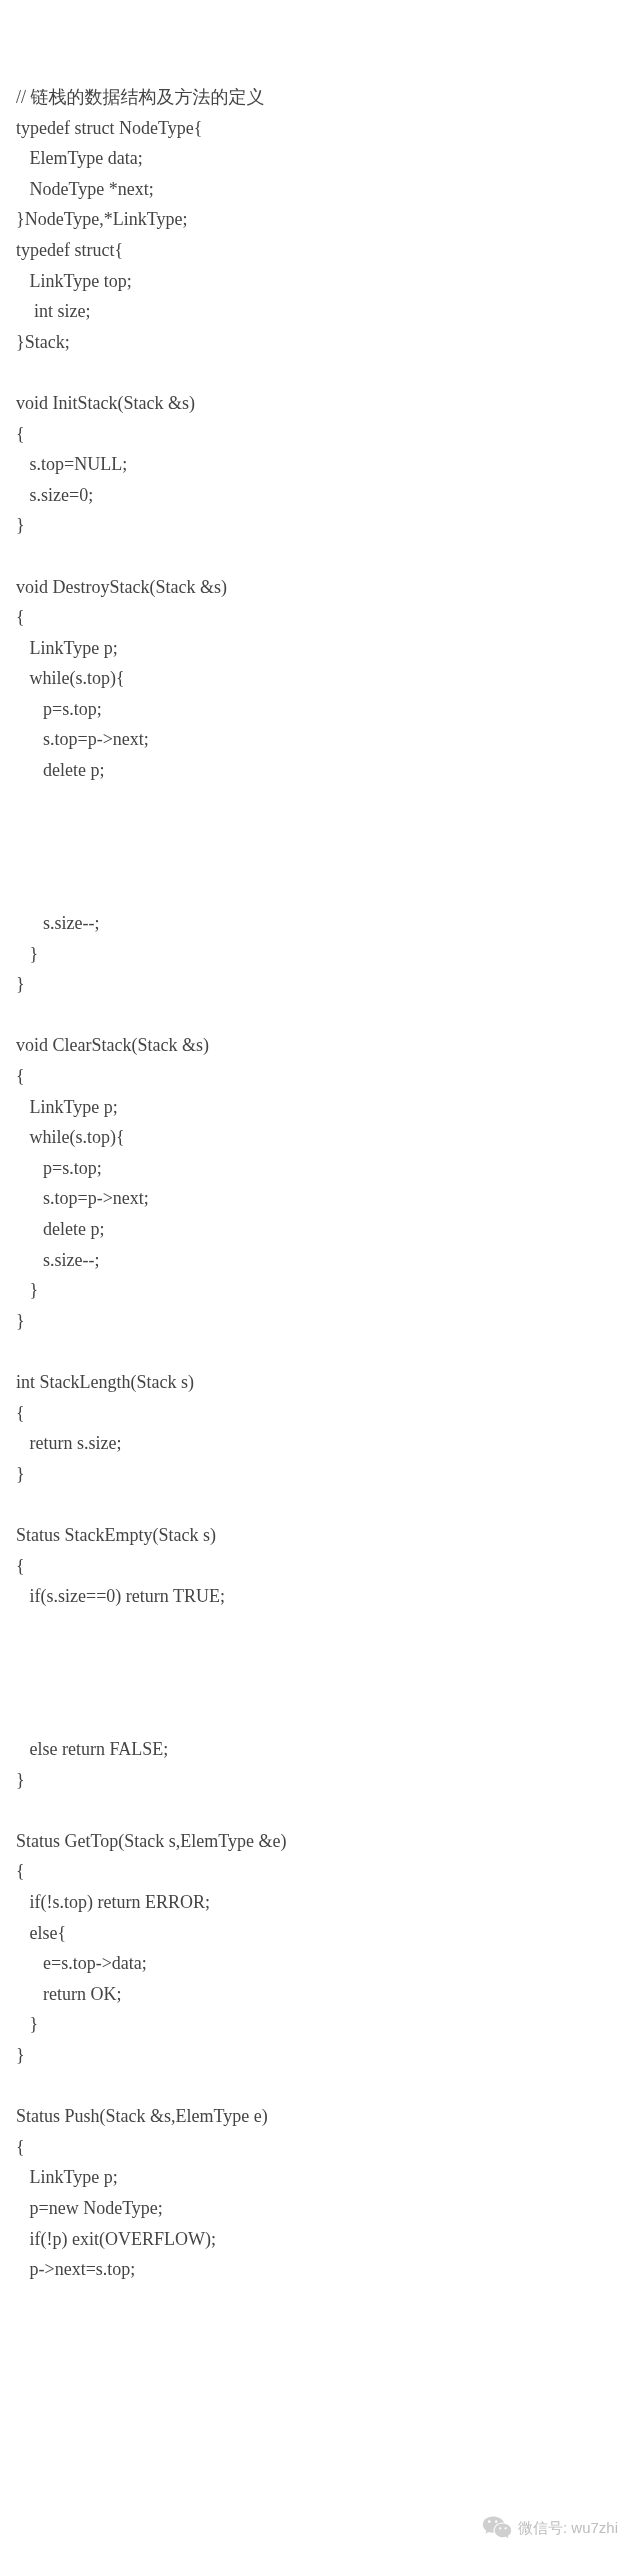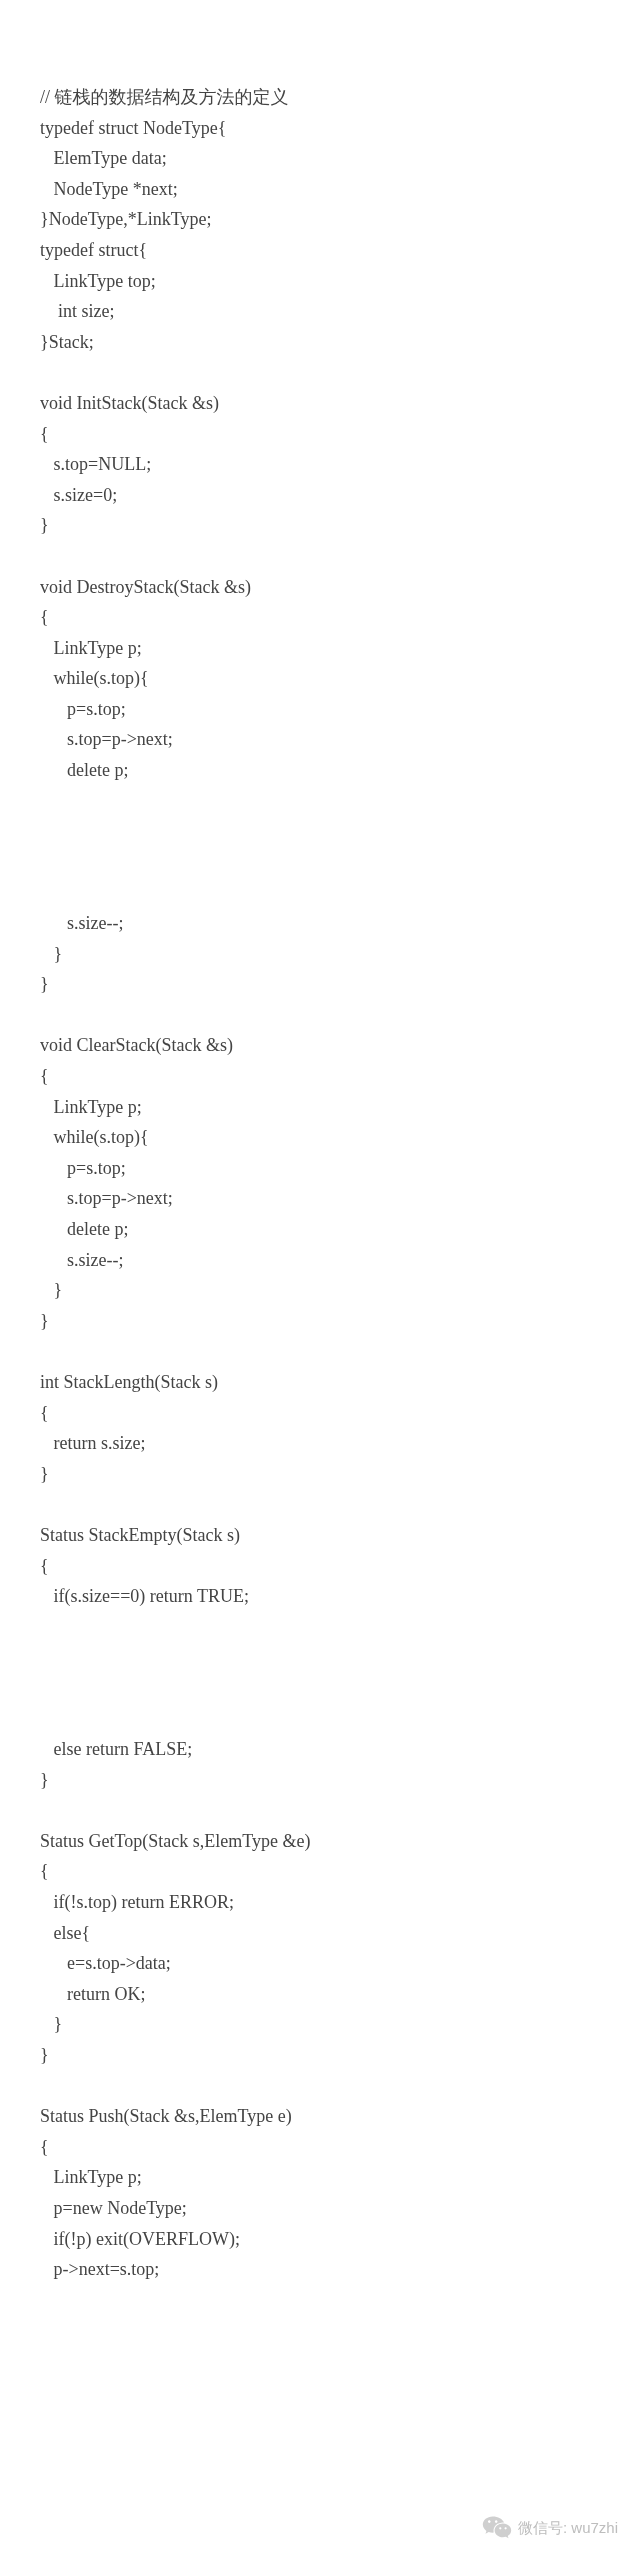--- a/index.html
+++ b/index.html
@@ -1,16 +1,16 @@
 <!DOCTYPE html>
 <html><head>
 <meta charset="utf-8">
 <style>
 html,body{margin:0;padding:0;background:#fff;font-family:"SimSun","NSimSun","Songti SC","STSong",serif;color:#444;font-size:18px;line-height:1.7}
-.page{width:640px;min-height:2555px;position:relative;box-sizing:border-box;padding:82px 40px 40px 40px}
+.page{width:640px;min-height:2555px;position:relative;box-sizing:border-box;padding:82px 40px 40px 16px}
 pre.code{margin:0;white-space:pre-wrap;word-break:break-word;font-family:inherit;font-size:18px;letter-spacing:0}
 .footer{position:absolute;right:22px;bottom:14px;display:flex;align-items:center;gap:6px;color:#bdbdbd;font-family:-apple-system,BlinkMacSystemFont,"Segoe UI",Arial,sans-serif;font-size:15px}
 .footer .wx-icon svg{display:block}
 </style>
 </head>
 <body>
 
 <div class="page">
   <pre class="code">// 链栈的数据结构及方法的定义
 typedef struct NodeType{

